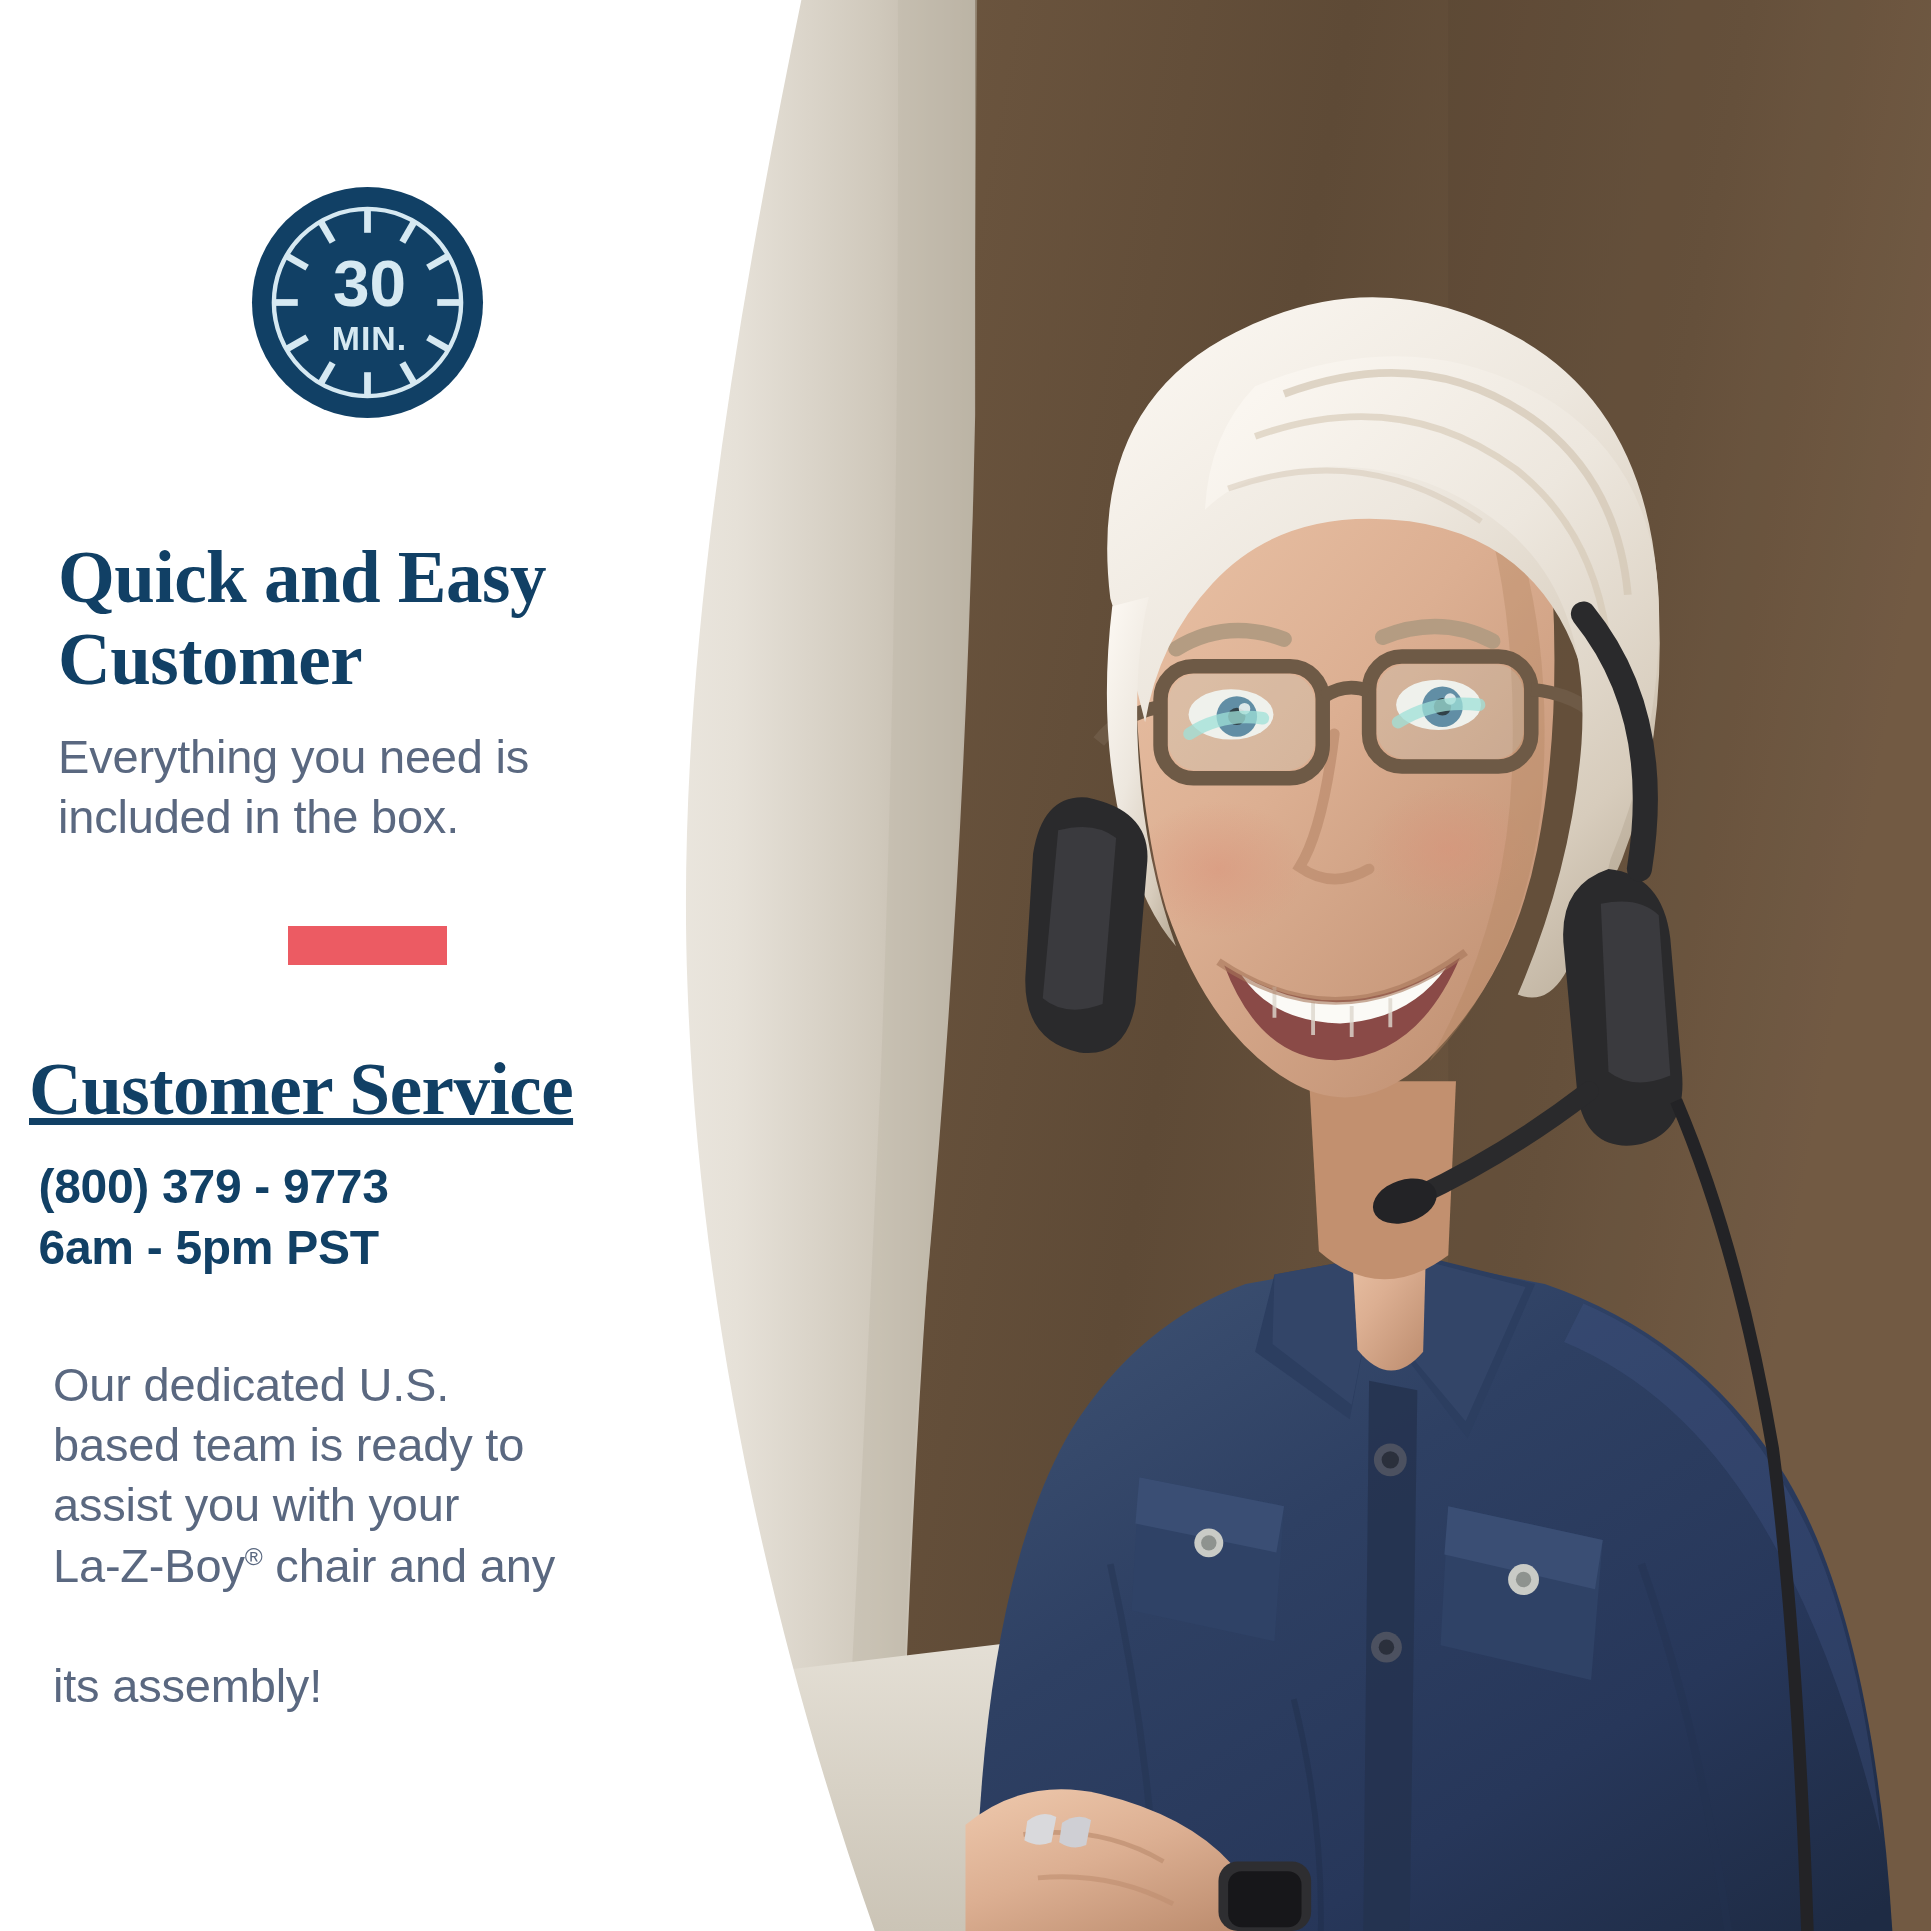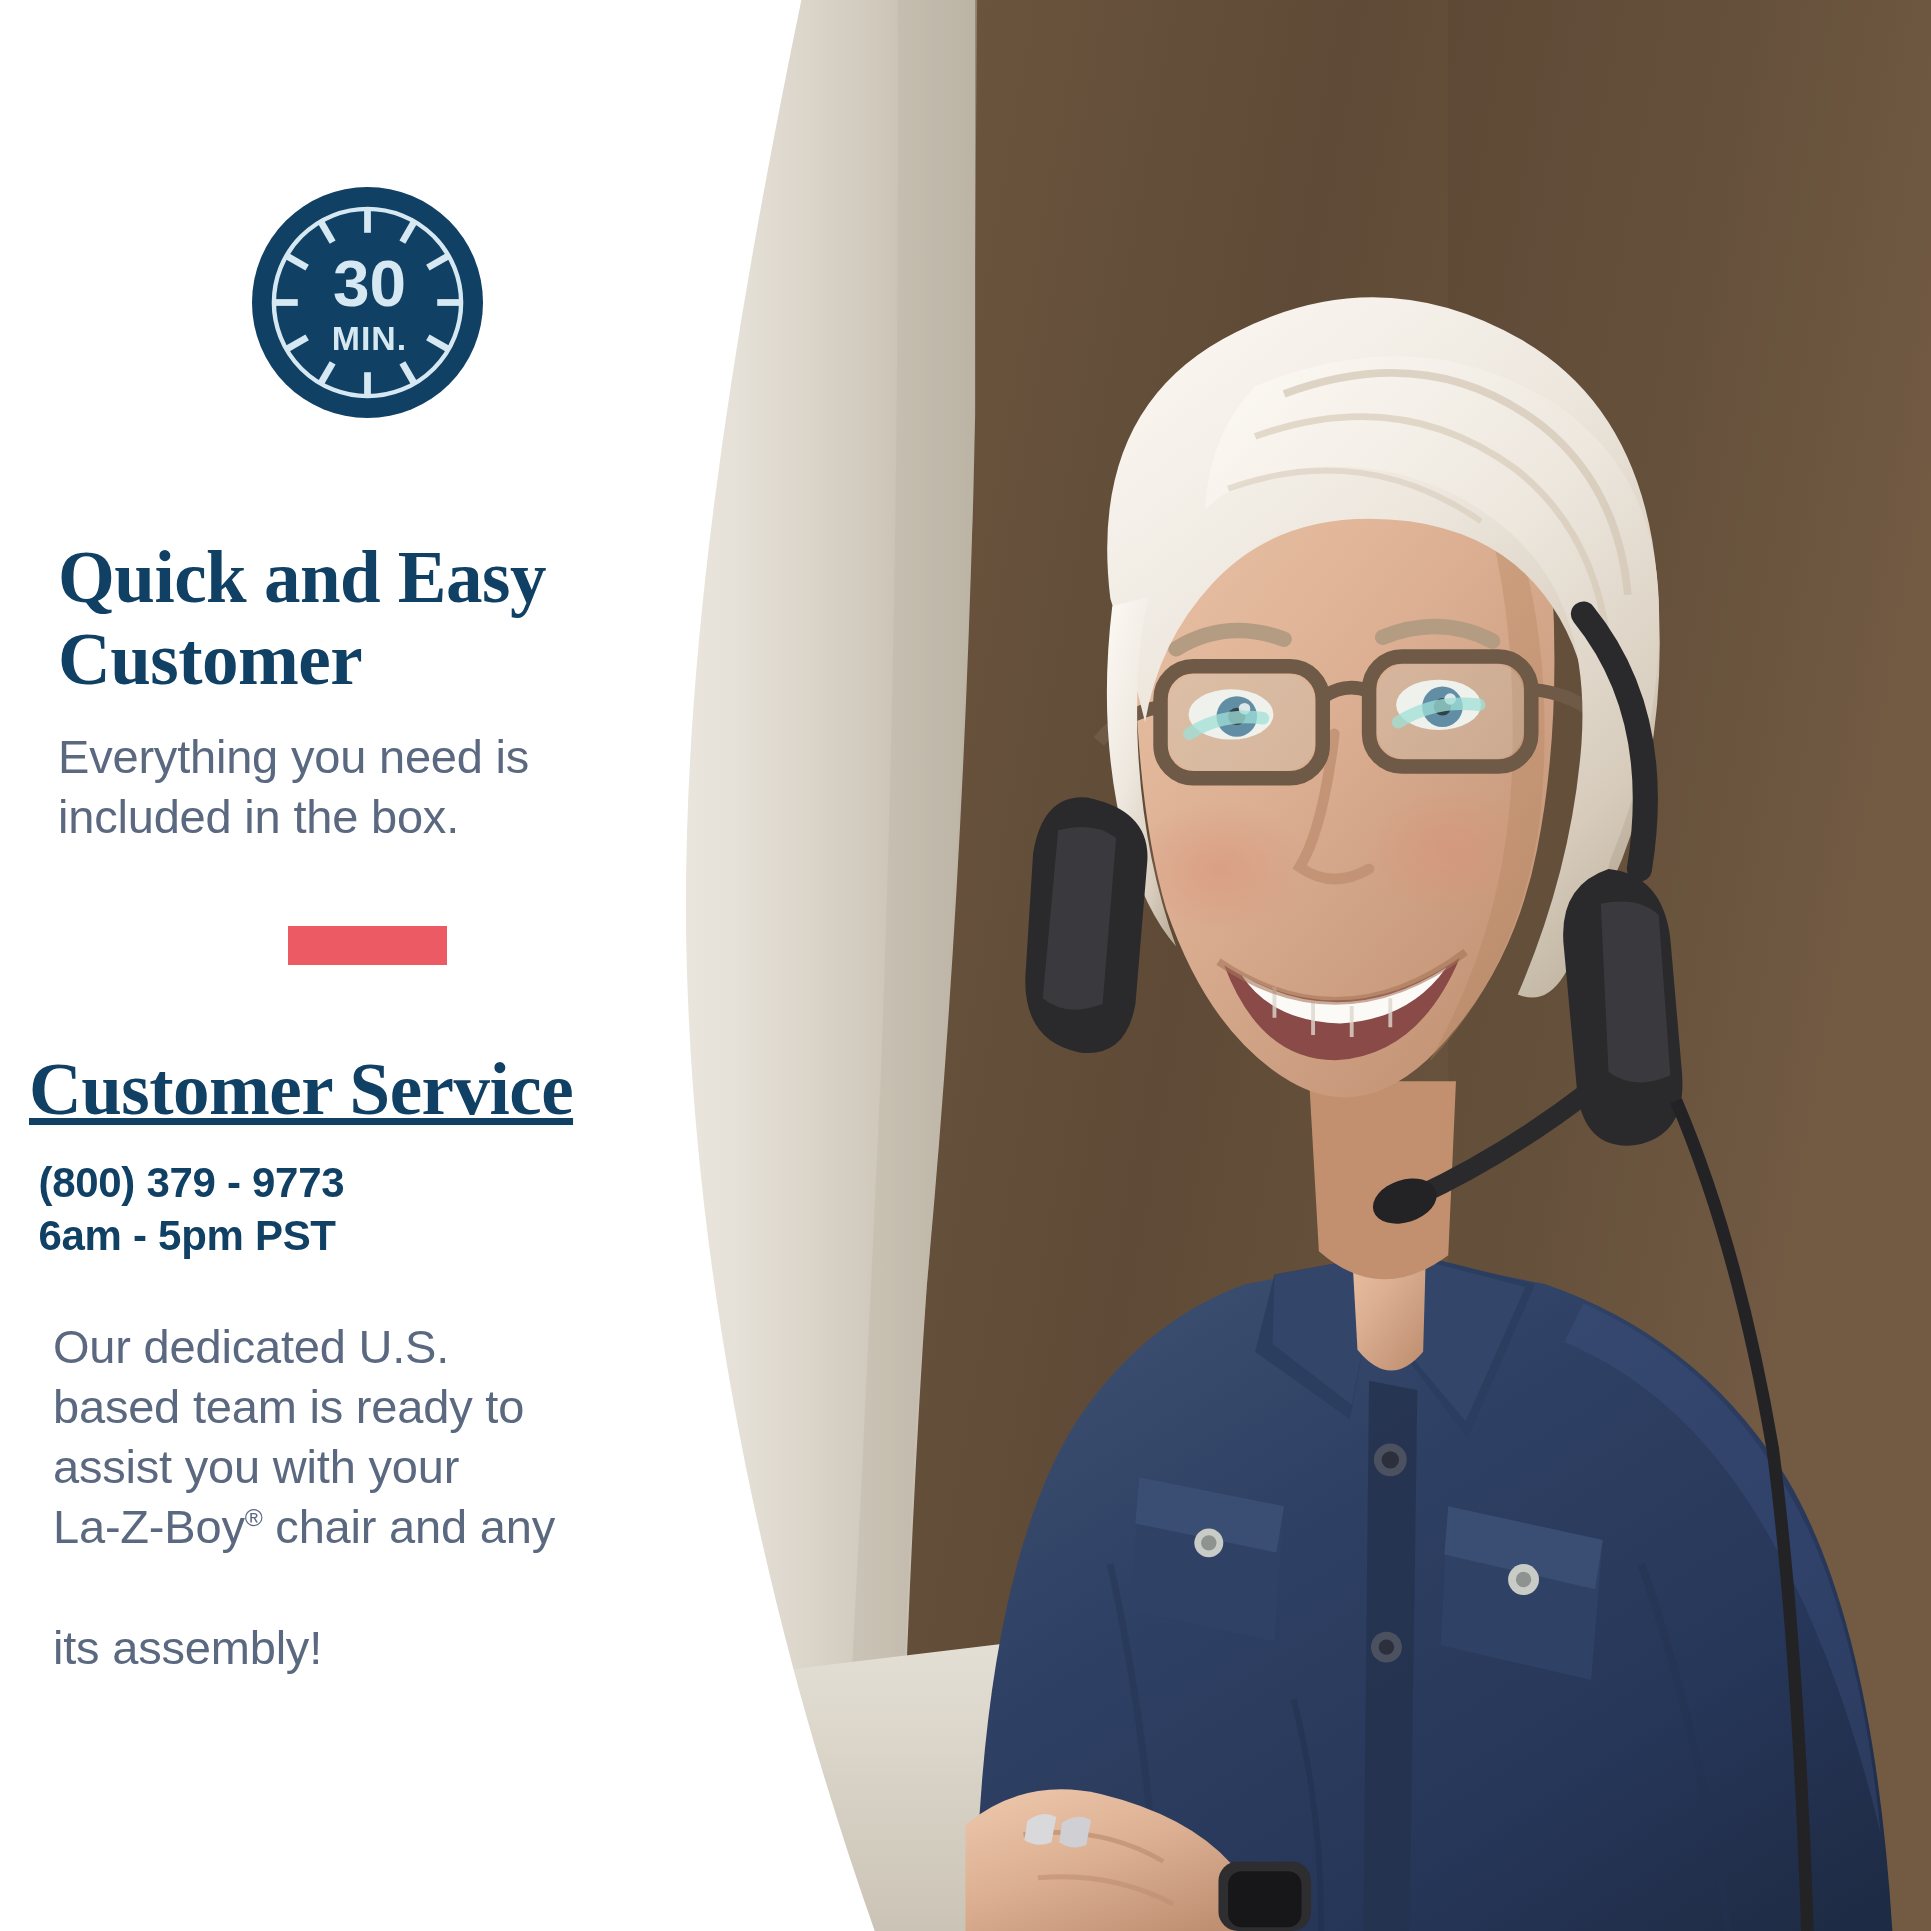--- a/index.html
+++ b/index.html
@@ -92,31 +92,31 @@
     font-size: 73px;
     line-height: 1.1;
     letter-spacing: -0.5px;
     margin: 85px auto 0;
     width: 676px;
     text-decoration: underline;
   }
   .cs-phone {
     color: #114065;
     font-weight: bold;
-    font-size: 42px;
+    font-size: 48px;
     line-height: 1.26;
     margin: 27px auto 0;
     width: 657px;
     letter-spacing: -0.3px;
   }
   .cs-note {
     color: #5A6880;
     font-size: 47px;
     line-height: 1.28;
-    margin: 54px auto 0;
+    margin: 77px auto 0;
     width: 628px;
     letter-spacing: -0.2px;
   }
   .reg-mark {
     font-size: 0.52em;
     vertical-align: super;
     line-height: 0;
   }
 </style>
 </head>

